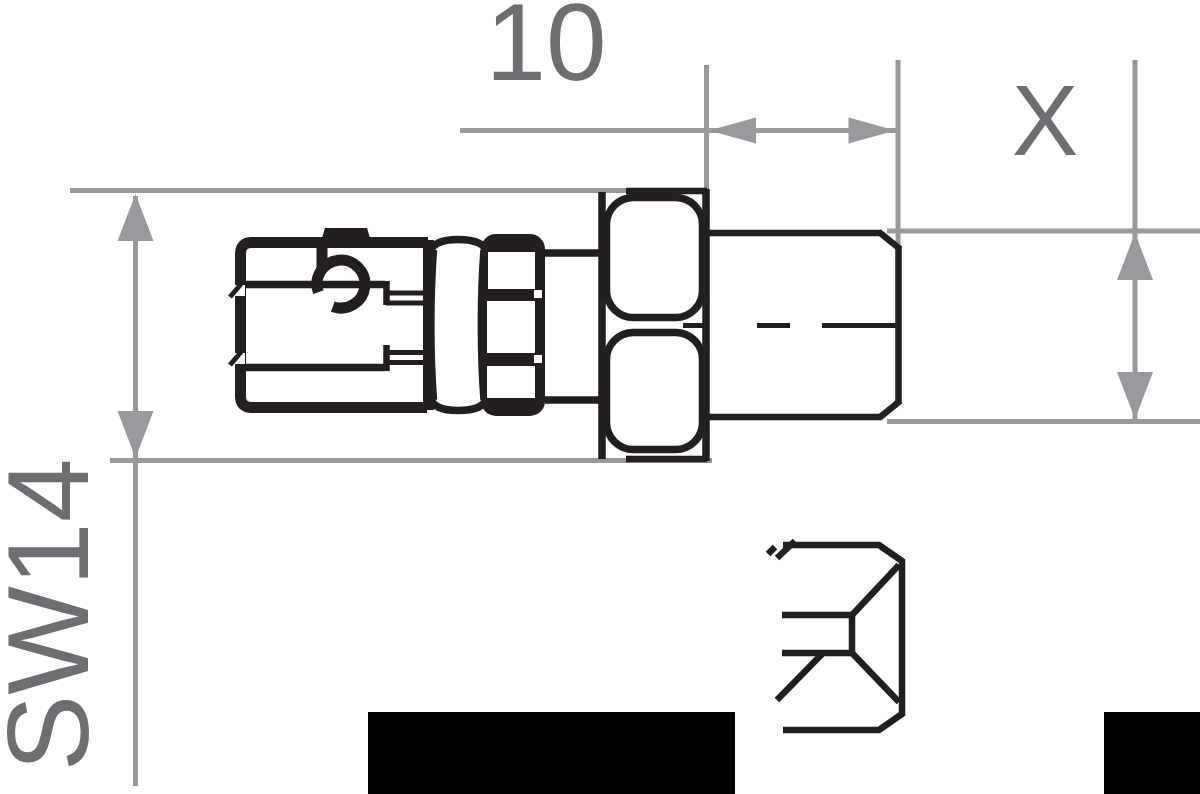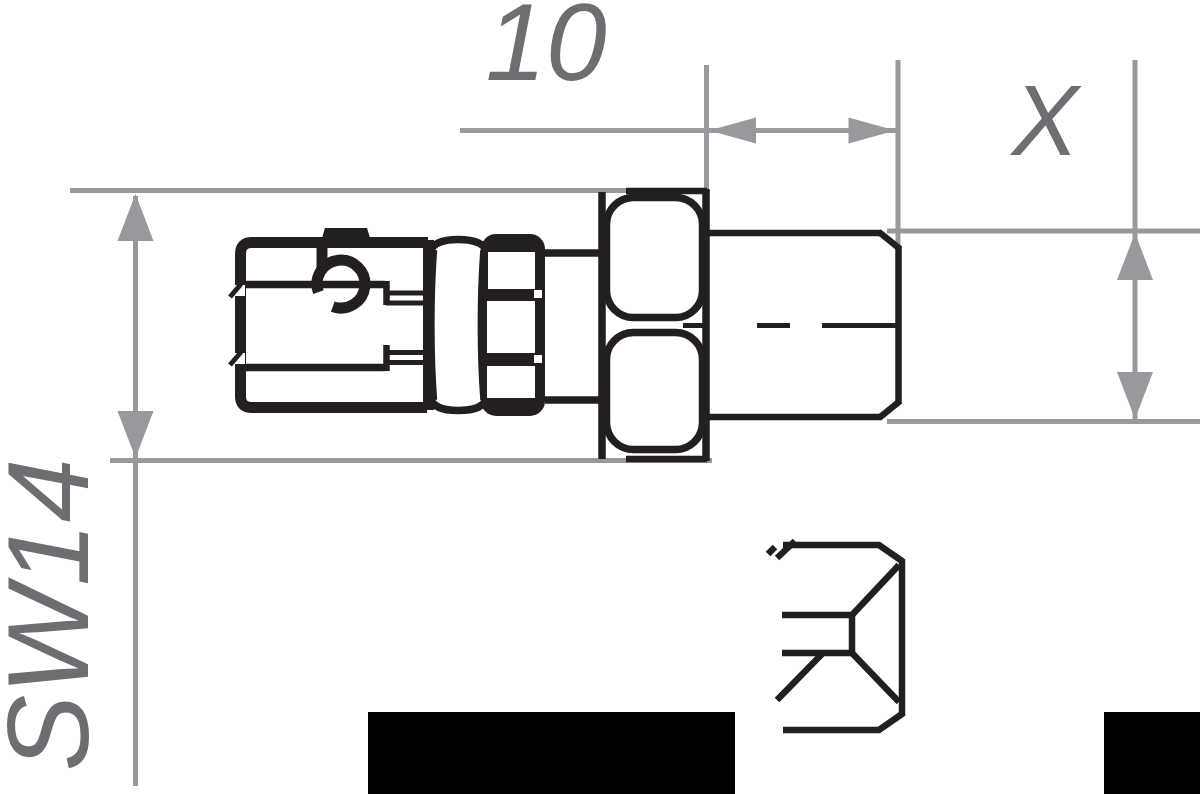--- a/index.html
+++ b/index.html
@@ -4,21 +4,21 @@
 <style>
   :root{
     --ink:#231f20;
     --dimline:#97999c;
     --dimtext:#6d6e71;
     --paper:#ffffff;
     --mask:#000000;
   }
   html,body{margin:0;padding:0;background:var(--paper);}
   .stage{position:relative;width:1200px;height:794px;background:var(--paper);overflow:hidden;
-         font-family:"Liberation Sans", sans-serif;font-style:italic;}
+         font-family:"Liberation Sans", sans-serif;}
   svg{position:absolute;left:0;top:0;display:block;}
   
   .k5{stroke:var(--ink);stroke-width:5;fill:none;}
   .k6{stroke:var(--ink);stroke-width:6.5;fill:none;}
   .k7{stroke:var(--ink);stroke-width:7.5;fill:none;}
   .k10{stroke:var(--ink);stroke-width:11;fill:none;}
   .kf{fill:var(--ink);stroke:none;}
   
   .g{stroke:var(--dimline);stroke-width:5;fill:none;}
   .gf{fill:var(--dimline);stroke:none;}

